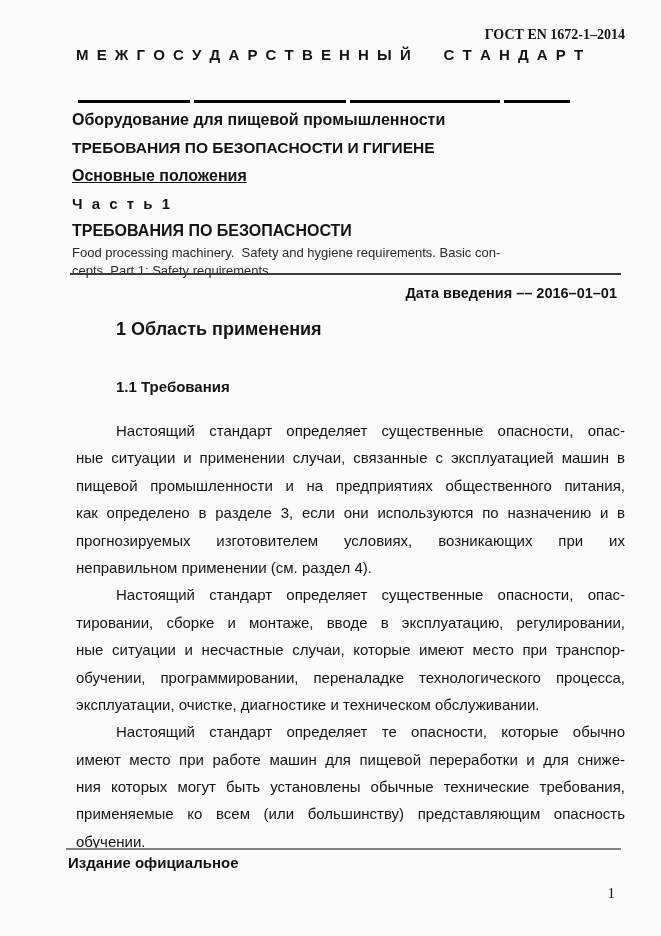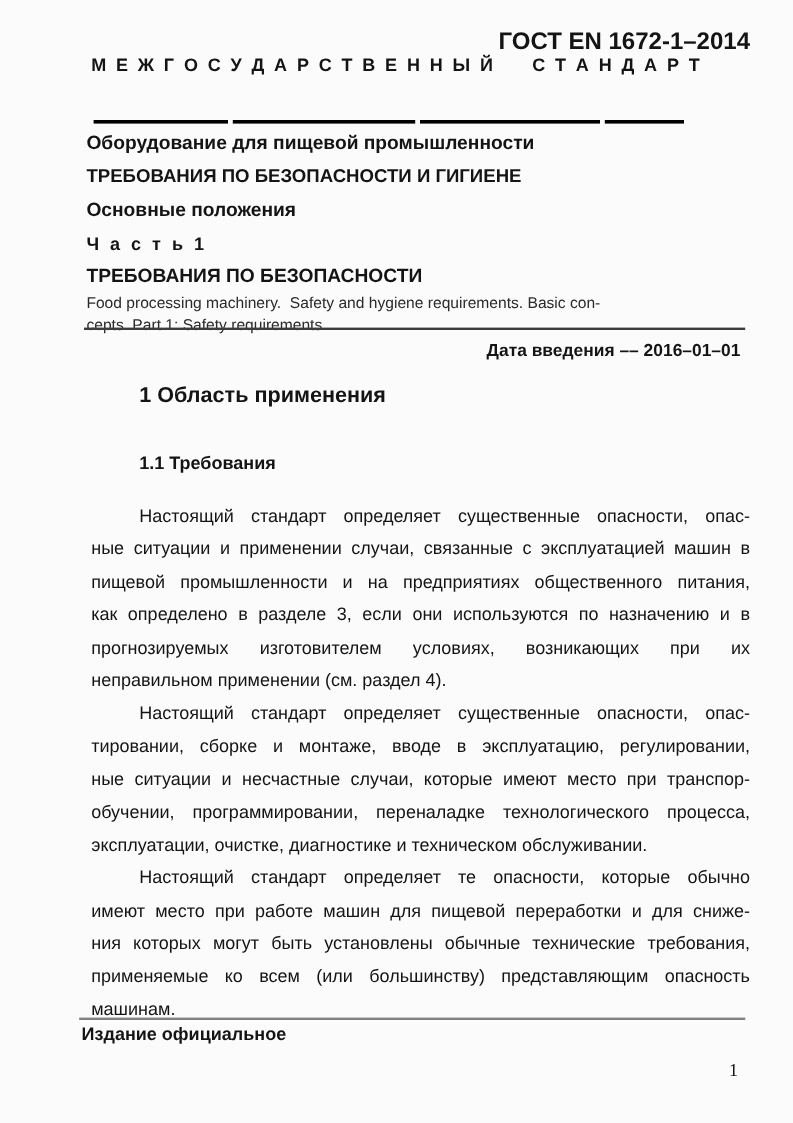--- a/index.html
+++ b/index.html
@@ -9,42 +9,42 @@
     color: #141414;
     font-family: "Liberation Sans", sans-serif;
     position: relative;
     overflow: hidden;
   }
   .abs { position: absolute; }
 
   
   .doc-code {
     top: 26px; right: 36px;
-    font-family: Liberation Sans, sans-serif;
-    font-weight: bold; font-size: 20px; line-height: 18px;
+    font-family: Liberation Serif, serif;
+    font-weight: bold; font-size: 14px; line-height: 18px;
   }
   .std-type {
     top: 46px; left: 76px;
     font-weight: bold; font-size: 15px;
     letter-spacing: 2px; white-space: pre;
   }
   .thick-rule {
     top: 100px; left: 78px; width: 494px;
     display: flex; gap: 4px;
   }
   .thick-rule span { height: 3px; background: #000; display: block; }
   .seg1 { width: 112px; } .seg2 { width: 152px; }
   .seg3 { width: 150px; } .seg4 { width: 66px; }
 
   
   .titles { top: 106px; left: 72px; width: 516px; text-align: left; }
   .titles div { white-space: pre; }
   .t-subject   { line-height: 28px; font-weight: bold; font-size: 16px; }
   .t-main      { line-height: 28px; font-weight: bold; font-size: 15.5px; }
-  .t-basic     { line-height: 28px; font-weight: bold; font-size: 16px; }
+  .t-basic     { line-height: 28px; font-weight: bold; font-size: 16px; text-decoration: underline; }
   .t-part      { line-height: 28px; font-weight: bold; font-size: 15px; letter-spacing: 2.5px; }
   .t-parttitle { line-height: 26px; font-weight: bold; font-size: 16px; }
   .t-en        { line-height: 18px; font-size: 13px; color: #2a2a2a; }
 
   .thin-rule { top: 273px; left: 70px; width: 551px; height: 2px; background: #3d3d3d; }
 
   .intro-date {
     top: 285px; right: 44px;
     font-weight: bold; font-size: 14.5px;
   }
@@ -121,20 +121,20 @@
     <div class="pline last">неправильном применении (см. раздел 4).</div>
     <div class="pline first">Настоящий стандарт определяет существенные опасности, опас-</div>
     <div class="pline">тировании, сборке и монтаже, вводе в эксплуатацию, регулировании,</div>
     <div class="pline">ные ситуации и несчастные случаи, которые имеют место при транспор-</div>
     <div class="pline">обучении, программировании, переналадке технологического процесса,</div>
     <div class="pline last">эксплуатации, очистке, диагностике и техническом обслуживании.</div>
     <div class="pline first">Настоящий стандарт определяет те опасности, которые обычно</div>
     <div class="pline">имеют место при работе машин для пищевой переработки и для сниже-</div>
     <div class="pline">ния которых могут быть установлены обычные технические требования,</div>
     <div class="pline">применяемые ко всем (или большинству) представляющим опасность</div>
-    <div class="pline last">машинам.</div>
+    <div class="pline last">обучении.</div>
   </div>
 
 <div class="abs footer-rule"></div>
 
 <div class="abs edition-note">Издание официальное</div>
 
 <div class="abs page-num">1</div>
 
 </body></html>

